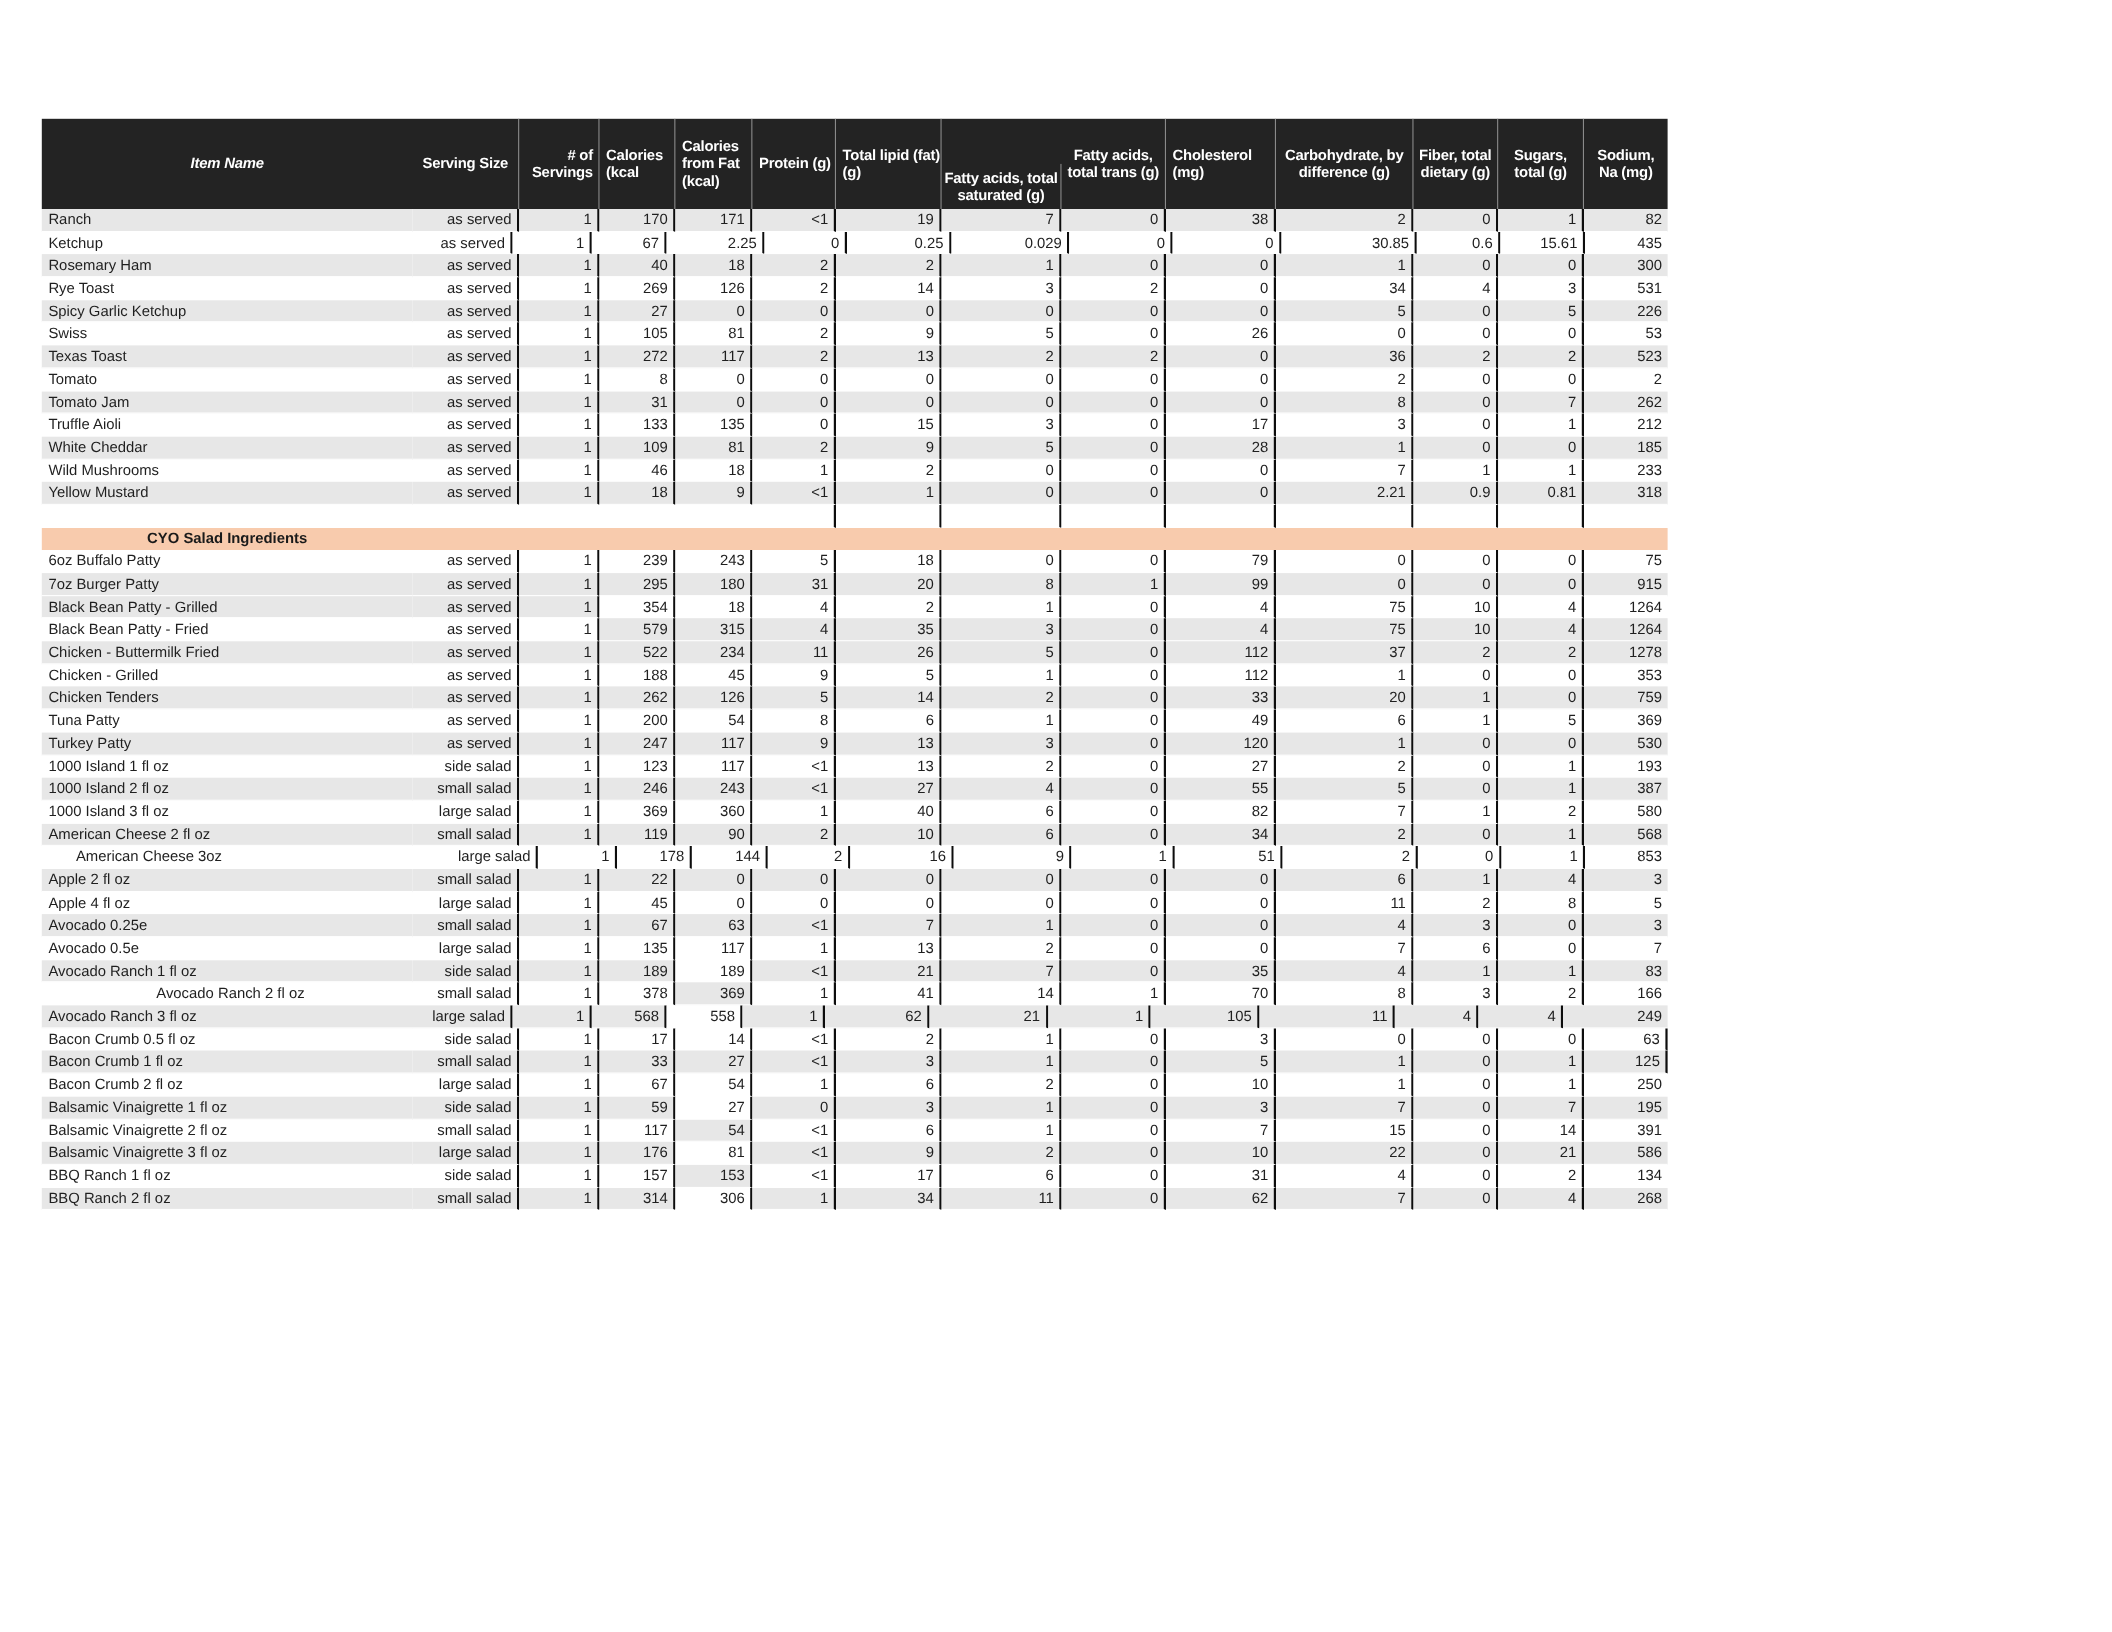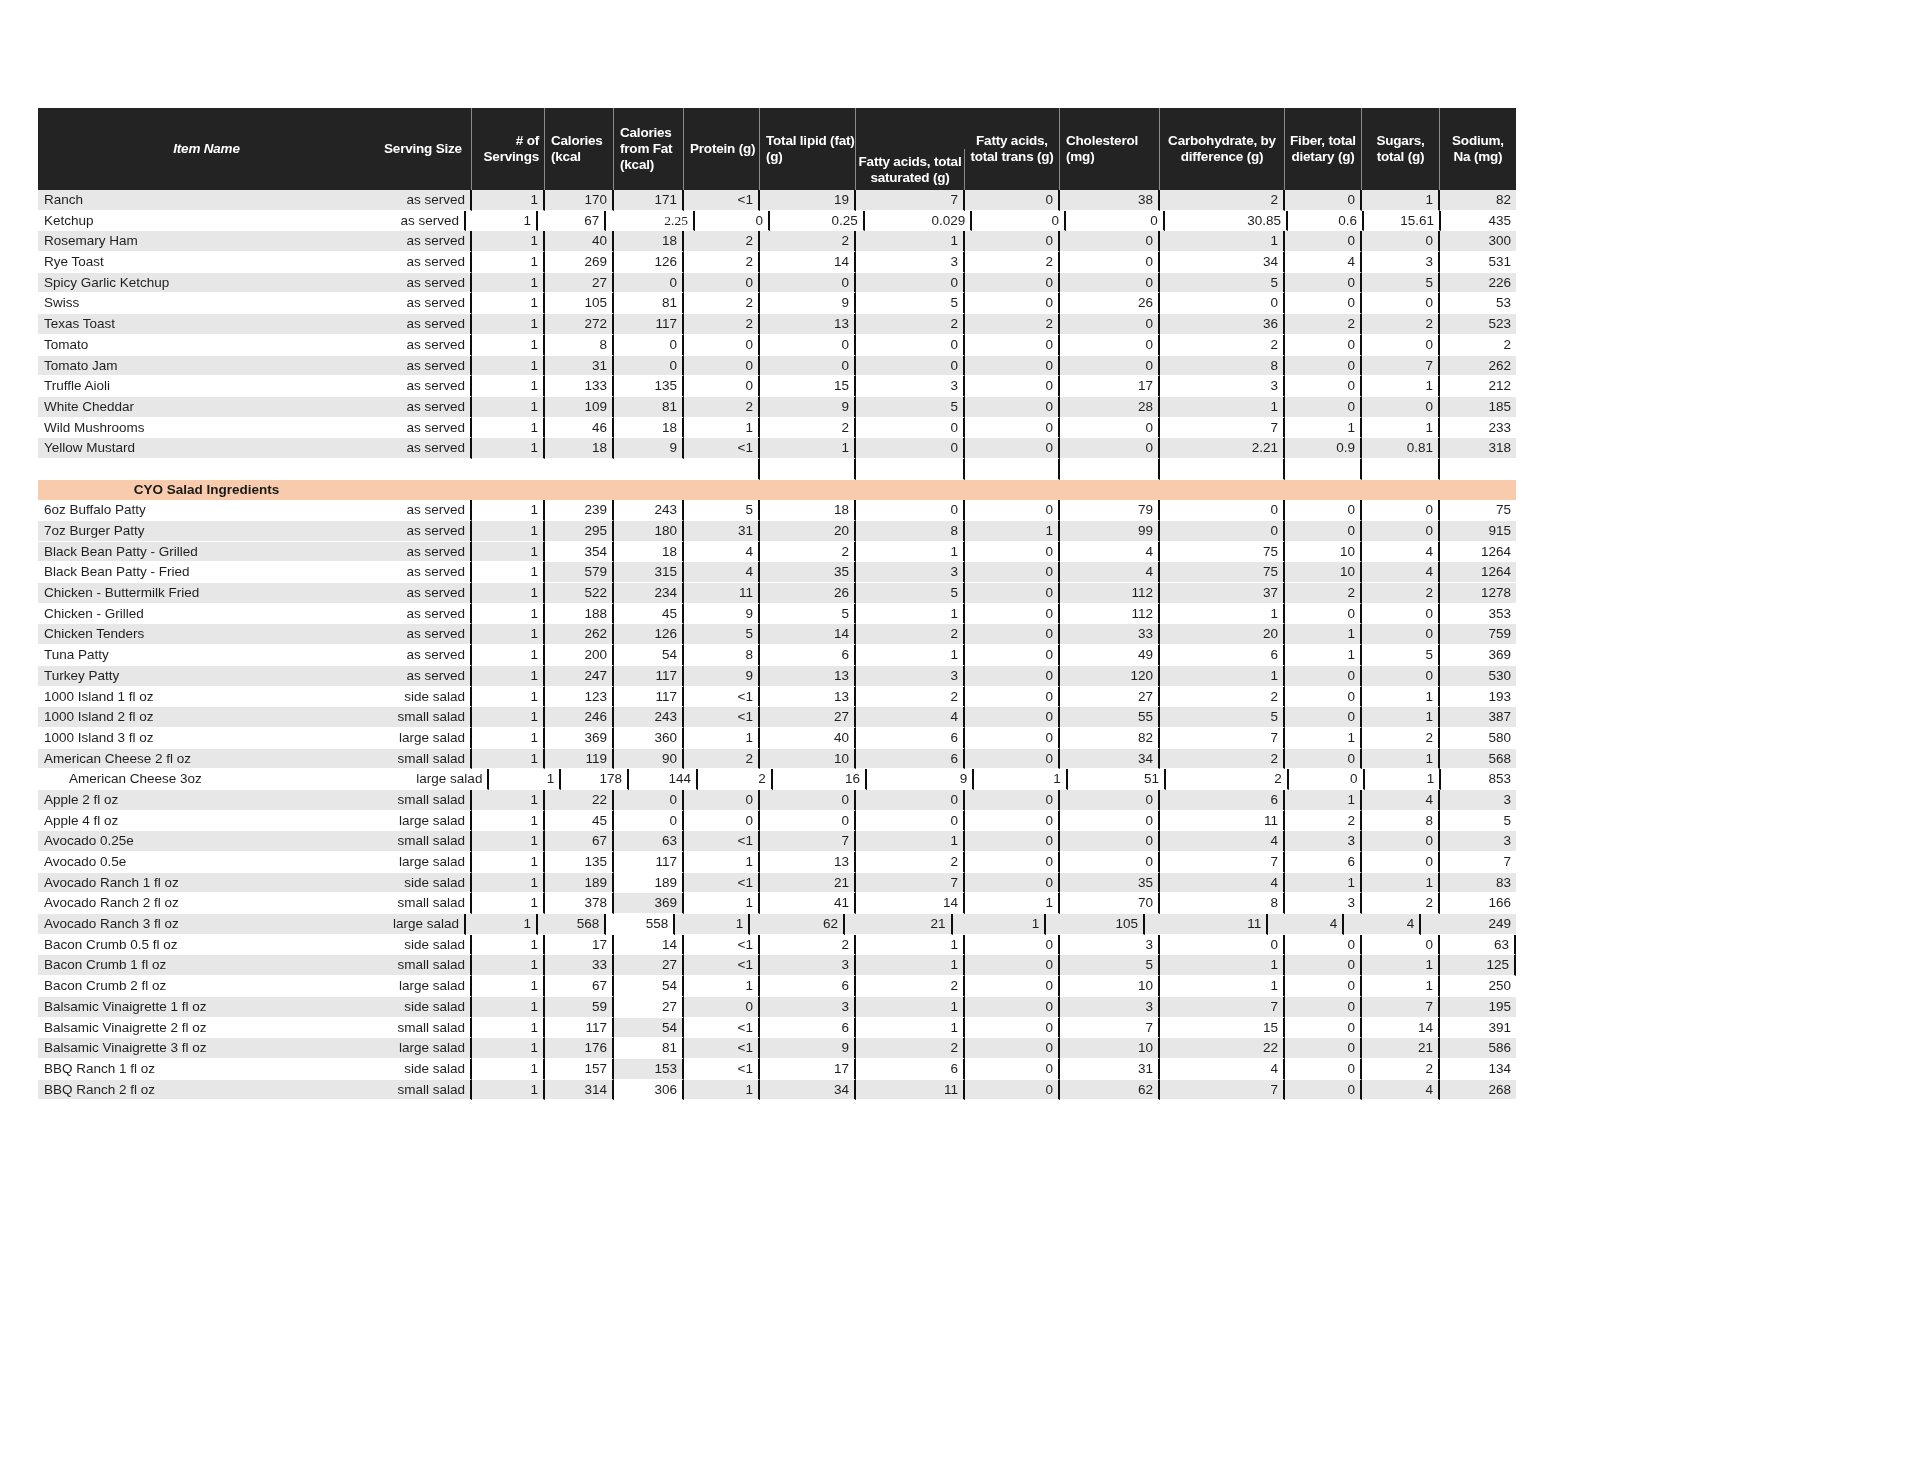--- a/index.html
+++ b/index.html
@@ -94,21 +94,21 @@
           <div class="cell c-num bg-g bR" style="width: 125px;">2</div>
           <div class="cell c-num bg-g bR" style="width: 77px;">0</div>
           <div class="cell c-num bg-g bR" style="width: 78px;">1</div>
           <div class="cell c-num bg-g" style="width: 76px;">82</div>
         </div>
         <div class="row">
           <div class="cell c-name bg-w" style="width: 337px;">Ketchup</div>
           <div class="cell c-sv bR bg-w" style="width: 97px;">as served</div>
           <div class="cell c-num bg-w bR" style="width: 73px;">1</div>
           <div class="cell c-num bg-w bR" style="width: 69px;">67</div>
-          <div class="cell c-num bg-w bR" style="width: 90px; font-family: Liberation Serif, serif;">2.25</div>
+          <div class="cell c-num bg-w bR" style="width: 90px;">2.25</div>
           <div class="cell c-num bg-w bR" style="width: 76px;">0</div>
           <div class="cell c-num bg-w bR" style="width: 96px;">0.25</div>
           <div class="cell c-num bg-w bR" style="width: 109px;">0.029</div>
           <div class="cell c-num bg-w bR" style="width: 95px;">0</div>
           <div class="cell c-num bg-w bR" style="width: 100px;">0</div>
           <div class="cell c-num bg-w bR" style="width: 125px;">30.85</div>
           <div class="cell c-num bg-w bR" style="width: 77px;">0.6</div>
           <div class="cell c-num bg-w bR" style="width: 78px;">15.61</div>
           <div class="cell c-num bg-w" style="width: 76px;">435</div>
         </div>
@@ -606,21 +606,21 @@
           <div class="cell c-num bg-g bR" style="width: 96px;">21</div>
           <div class="cell c-num bg-g bR" style="width: 109px;">7</div>
           <div class="cell c-num bg-g bR" style="width: 95px;">0</div>
           <div class="cell c-num bg-g bR" style="width: 100px;">35</div>
           <div class="cell c-num bg-g bR" style="width: 125px;">4</div>
           <div class="cell c-num bg-g bR" style="width: 77px;">1</div>
           <div class="cell c-num bg-g bR" style="width: 78px;">1</div>
           <div class="cell c-num bg-g" style="width: 76px;">83</div>
         </div>
         <div class="row">
-          <div class="cell c-name bg-w" style="width: 337px;">Avocado Ranch 2 fl oz</div>
+          <div class="cell c-name bg-w" style="width: 337px; text-align: center;">Avocado Ranch 2 fl oz</div>
           <div class="cell c-sv bR bg-w" style="width: 97px;">small salad</div>
           <div class="cell c-num bg-w bR" style="width: 73px;">1</div>
           <div class="cell c-num bg-w bR" style="width: 69px;">378</div>
           <div class="cell c-num bg-g bR" style="width: 70px;">369</div>
           <div class="cell c-num bg-w bR" style="width: 76px;">1</div>
           <div class="cell c-num bg-w bR" style="width: 96px;">41</div>
           <div class="cell c-num bg-w bR" style="width: 109px;">14</div>
           <div class="cell c-num bg-w bR" style="width: 95px;">1</div>
           <div class="cell c-num bg-w bR" style="width: 100px;">70</div>
           <div class="cell c-num bg-w bR" style="width: 125px;">8</div>

